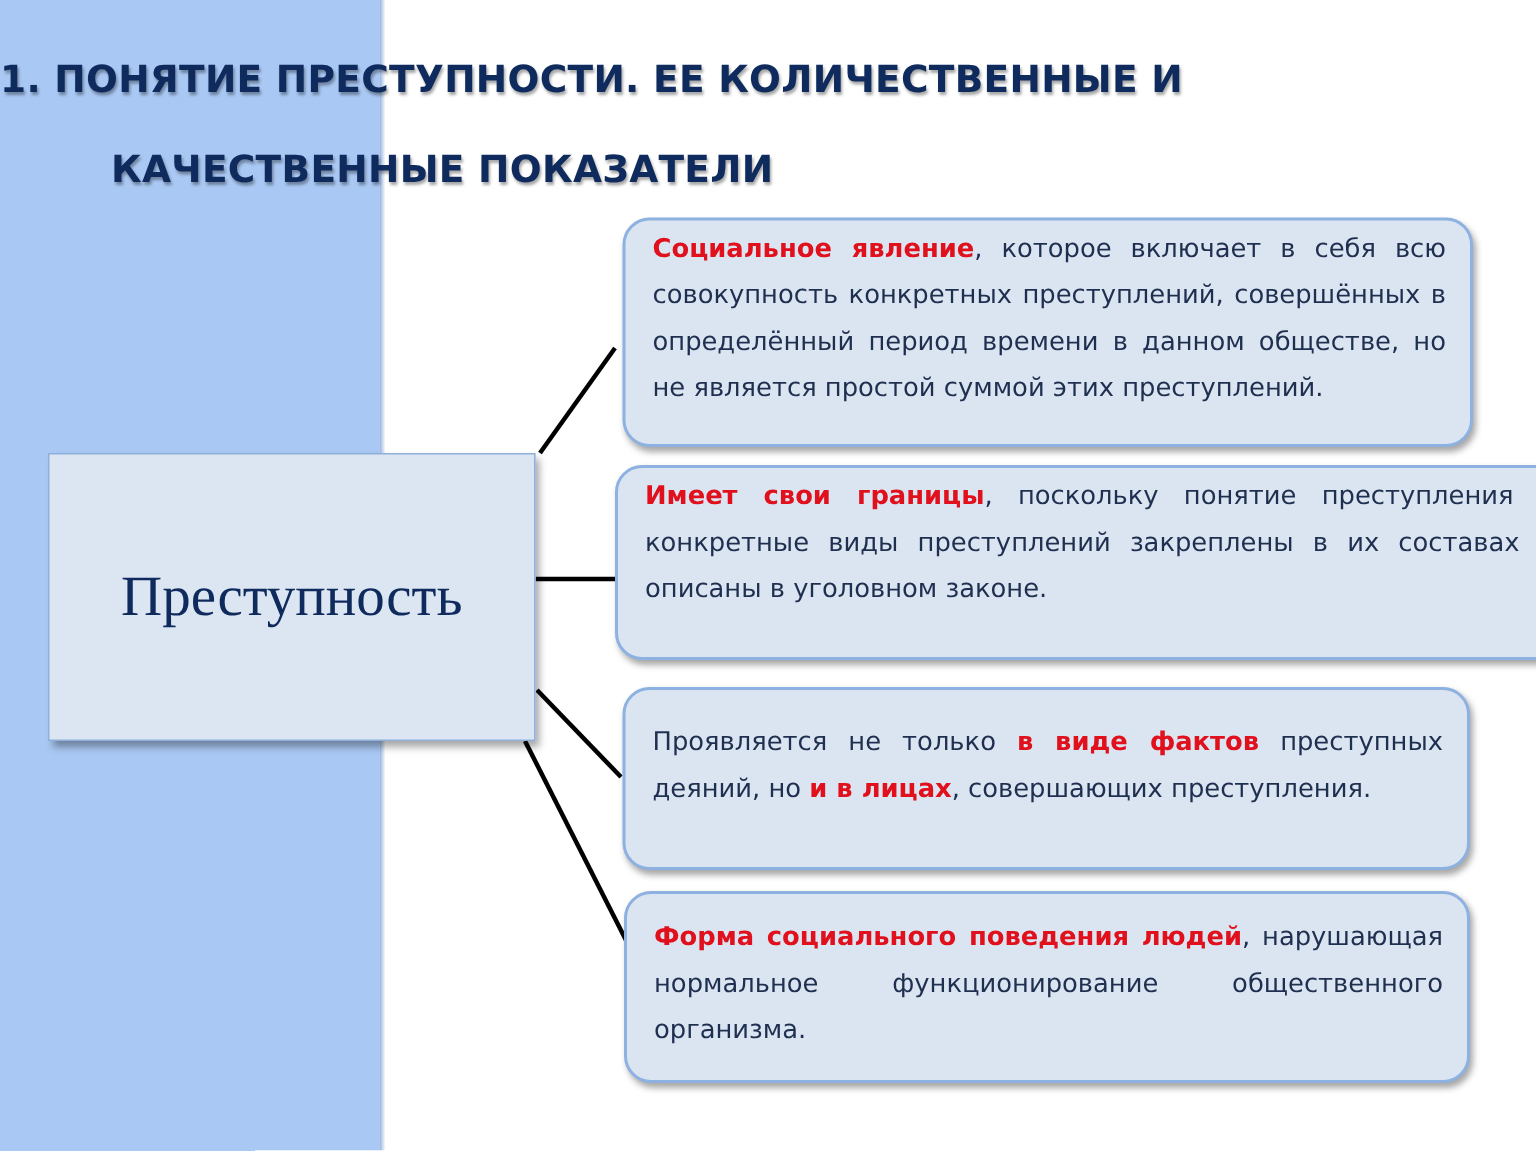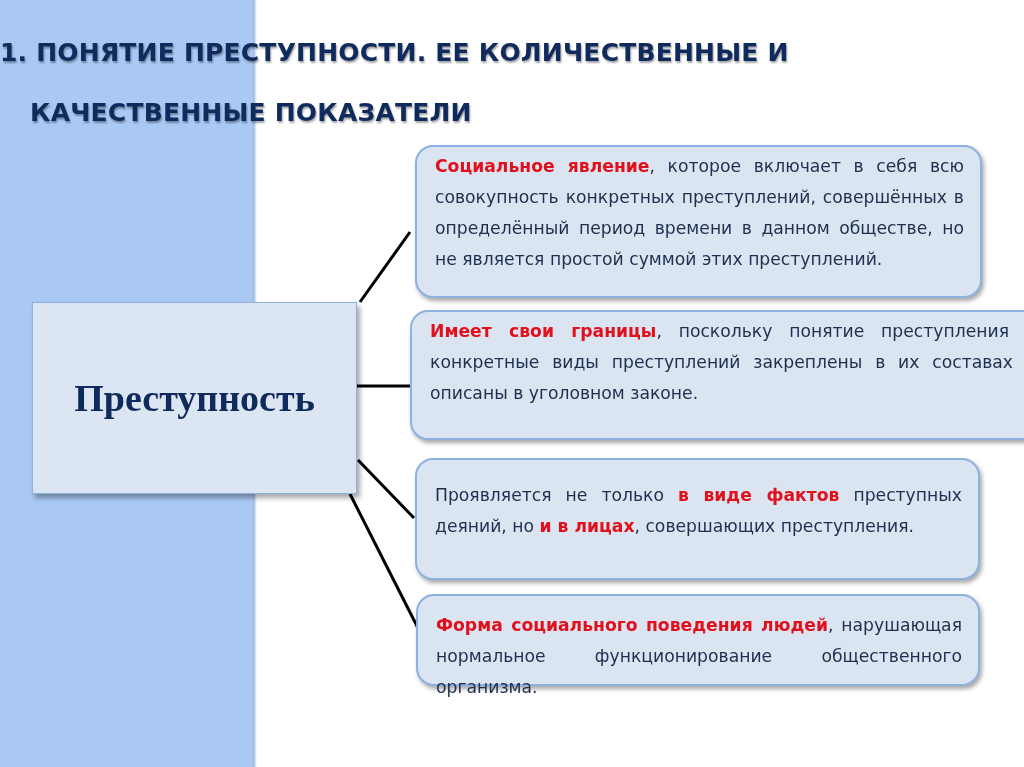--- a/index.html
+++ b/index.html
@@ -17,49 +17,49 @@
     background: linear-gradient(to right, #8fb0de, #ffffff);
   }
   .title-line {
     position: absolute; left: 0; width: 1024px; 
     font-family: "DejaVu Sans", sans-serif; font-weight: bold;
     color: #0f2a5c; font-size: 25px; letter-spacing: 0.2px;
     text-shadow: 1px 2px 2px rgba(0,0,0,0.35);
     white-space: nowrap;
   }
   .title-1 { top: 38px; }
-  .title-2 { top: 98px; padding-left: 30px; box-sizing: border-box; }
+  .title-2 { top: 98px; padding-left: 74px; box-sizing: border-box; }
 
   .main-box {
     position: absolute; left: 32px; top: 302px; width: 325px; height: 192px;
     background: #dce6f2; border: 1px solid #8eb0da;
     box-shadow: 3px 4px 5px rgba(0,0,0,0.35);
     display: flex; align-items: center; justify-content: center;
     box-sizing: border-box;
   }
   .main-label {
     font-family: "Liberation Serif", "DejaVu Serif", serif;
-    font-weight: bold; font-size: 38px; color: #0f2a5c;
+    font-weight: normal; font-size: 38px; color: #0f2a5c;
   }
 
   .card {
     position: absolute; box-sizing: border-box;
     background: #dbe5f1; border: 2px solid #8db1e0;
     border-radius: 18px;
     box-shadow: 2px 3px 4px rgba(60,60,60,0.45);
     padding: 4px 16px 0 18px;
     font-family: "DejaVu Sans", sans-serif; font-size: 17.2px;
     line-height: 31px; color: #1f2f4f;
     text-align: justify; text-align-last: left;
   }
   .card .hl { color: #e0101c; font-weight: bold; }
   .card-1 { left: 415px; top: 145px; width: 567px; height: 153px; }
   .card-2 { left: 410px; top: 310px; width: 645px; height: 130px; }
   .card-3 { left: 415px; top: 458px; width: 565px; height: 122px; padding-top: 20px; }
-  .card-4 { left: 416px; top: 594px; width: 564px; height: 92px; padding-top: 14px; }
+  .card-4 { left: 416px; top: 594px; width: 564px; height: 128px; padding-top: 14px; }
 
   svg.connectors { position: absolute; left: 0; top: 0; }
 </style>
 </head>
 <body>
 
 <div class="left-band"></div>
 <div class="left-band-edge"></div>
 
 <div class="title-line title-1">1. ПОНЯТИЕ ПРЕСТУПНОСТИ. ЕЕ КОЛИЧЕСТВЕННЫЕ И</div>

